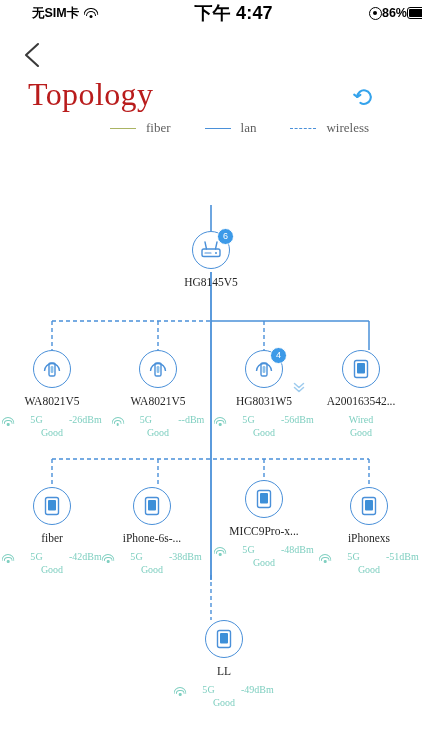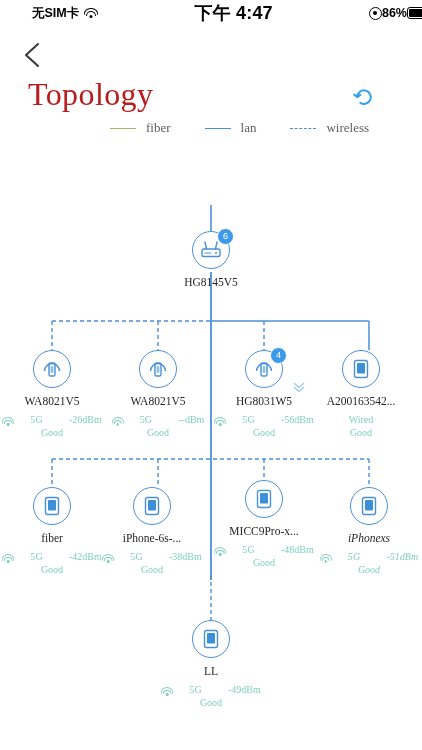--- a/index.html
+++ b/index.html
@@ -335,21 +335,21 @@
             <i class="b"></i>
             <i class="c"></i>
           </span>
         <span class="band">5G</span>
         <span class="dbm">-48dBm</span>
       </div>
       <div>Good</div>
     </div>
   </div>
 
-  <div class="node" style="left:321px;top:487px;font-style:italic;">
+  <div class="node" style="left:321px;top:487px;">
     <div class="ring">
       <svg width="20" height="22" viewBox="0 0 20 22">
         <rect x="3.5" y="2.5" width="13" height="17" rx="2" fill="none" stroke="#4a90d9" stroke-width="1.4"></rect>
         <rect x="6" y="5" width="8" height="10.5" rx="1" fill="#3d8fd8"></rect>
       </svg>
     </div>
     <div class="nm">iPhonexs</div>
     <div class="st">
       <div class="row1">
         <span class="wifi-sm">
@@ -357,21 +357,21 @@
             <i class="b"></i>
             <i class="c"></i>
           </span>
         <span class="band">5G</span>
         <span class="dbm">-51dBm</span>
       </div>
       <div>Good</div>
     </div>
   </div>
 
-  <div class="node" style="left:163px;top:620px;">
+  <div class="node" style="left:176px;top:620px;">
     <div class="ring">
       <svg width="20" height="22" viewBox="0 0 20 22">
         <rect x="3.5" y="2.5" width="13" height="17" rx="2" fill="none" stroke="#4a90d9" stroke-width="1.4"></rect>
         <rect x="6" y="5" width="8" height="10.5" rx="1" fill="#3d8fd8"></rect>
       </svg>
     </div>
     <div class="nm">LL</div>
     <div class="st">
       <div class="row1">
         <span class="wifi-sm">

